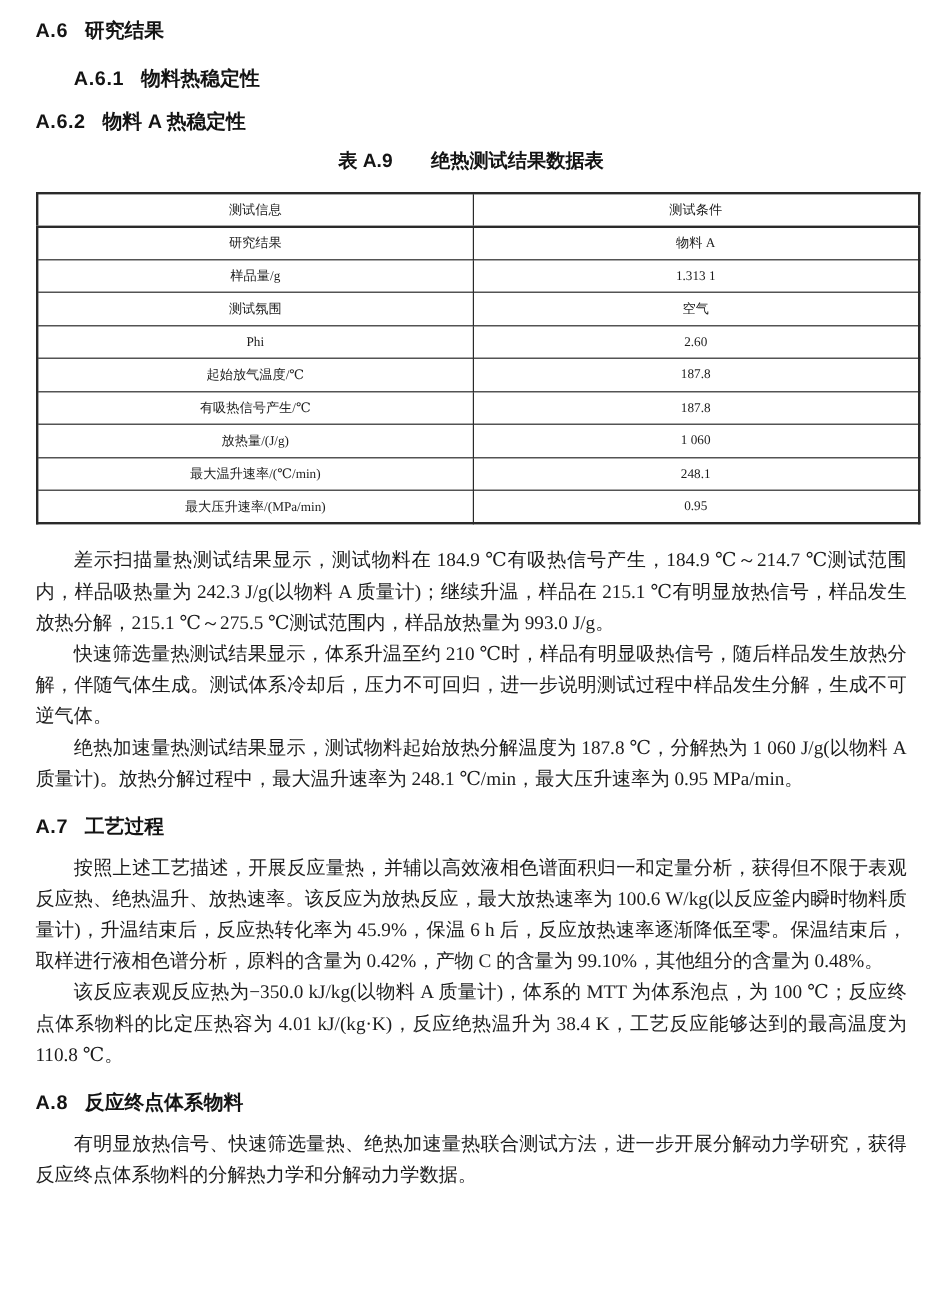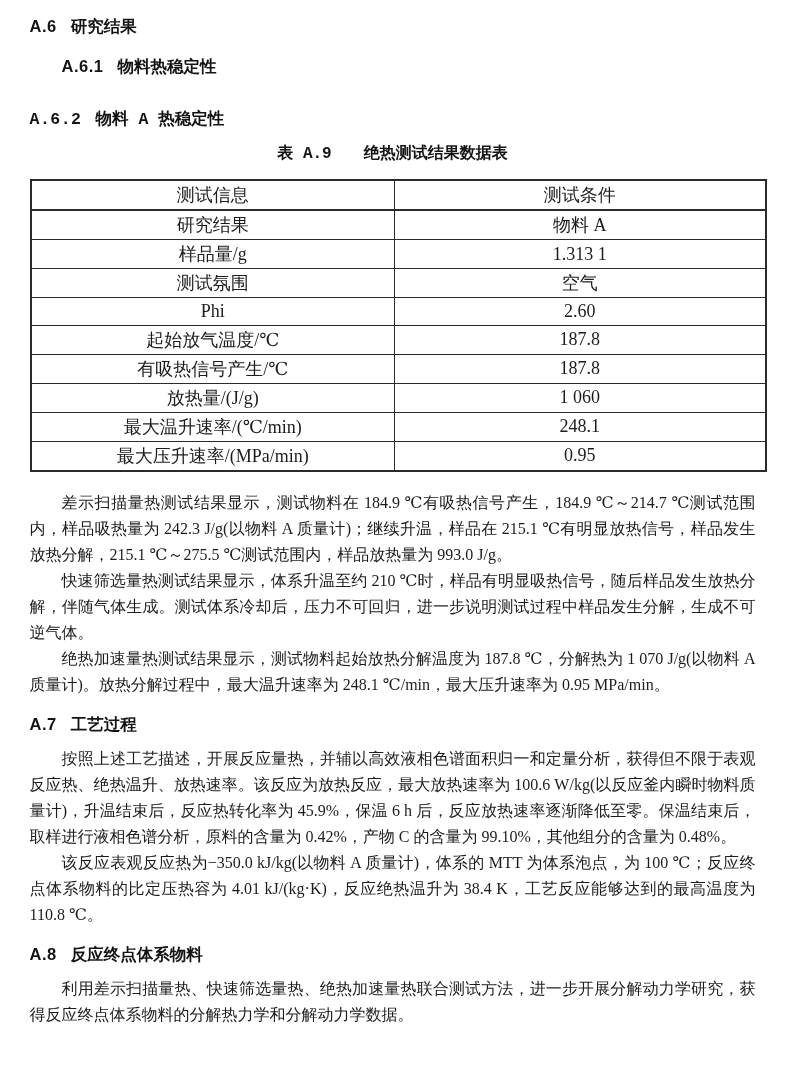--- a/index.html
+++ b/index.html
@@ -19,56 +19,56 @@
   .heading {
     font-family: "Liberation Sans", "DejaVu Sans", sans-serif;
     font-weight: bold;
     font-size: 16.5px;
     line-height: 20px;
     color: #141414;
   }
   .heading .num { margin-right: 14px; letter-spacing: 0.5px; }
   .h-a6   { margin-top: 0; }
   .h-a61  { margin-top: 20px; margin-left: 32px; }
-  .h-a62  { margin-top: 34px; font-family: Liberation Mono, monospace; }
+  .h-a62  { margin-top: 16px; }
   .h-a7   { margin-top: 16px; }
   .h-a8   { margin-top: 16px; }
   p.body {
     line-height: 26px;
     text-indent: 2em;
     text-align: justify;
     color: #1c1c1c;
   }
   .mt14 { margin-top: 14px; }
   .mt18 { margin-top: 18px; }
   .mt12 { margin-top: 12px; }
   .table-caption {
     margin-top: 12px;
     text-align: center;
     font-family: "Liberation Sans", "DejaVu Sans", sans-serif;
     font-weight: bold;
     font-size: 16px;
     line-height: 22px;
     color: #141414;
   }
-  .table-caption .cap-label { margin-right: 32px; font-family: Liberation Mono, monospace; }
+  .table-caption .cap-label { margin-right: 32px; }
   table.data-table {
     margin-top: 14px;
     width: 735px;
     border-collapse: collapse;
     border: 2px solid #2a2a2a;
     table-layout: fixed;
   }
   table.data-table th, table.data-table td {
     border: 1px solid #2a2a2a;
     height: 27.5px;
     text-align: center;
     vertical-align: middle;
     font-weight: normal;
-    font-size: 18px;
+    font-size: 11px;
     padding: 2px 8px;
     color: #1c1c1c;
   }
   table.data-table thead th { border-bottom: 2px solid #2a2a2a; }
   table.data-table col.c1 { width: 364px; }
   table.data-table col.c2 { width: 371px; }
 </style>
 </head>
 <body>
 
@@ -138,28 +138,28 @@
         </tr>
         <tr>
           <td>最大压升速率/(MPa/min)</td>
           <td>0.95</td>
         </tr>
       </tbody>
   </table>
 
   <p class="body mt18">差示扫描量热测试结果显示，测试物料在 184.9 ℃有吸热信号产生，184.9 ℃～214.7 ℃测试范围内，样品吸热量为 242.3 J/g(以物料 A 质量计)；继续升温，样品在 215.1 ℃有明显放热信号，样品发生放热分解，215.1 ℃～275.5 ℃测试范围内，样品放热量为 993.0 J/g。</p>
   <p class="body">快速筛选量热测试结果显示，体系升温至约 210 ℃时，样品有明显吸热信号，随后样品发生放热分解，伴随气体生成。测试体系冷却后，压力不可回归，进一步说明测试过程中样品发生分解，生成不可逆气体。</p>
-  <p class="body">绝热加速量热测试结果显示，测试物料起始放热分解温度为 187.8 ℃，分解热为 1 070 J/g(以物料 A 质量计)。放热分解过程中，最大温升速率为 248.1 ℃/min，最大压升速率为 0.95 MPa/min。</p>
+  <p class="body">绝热加速量热测试结果显示，测试物料起始放热分解温度为 187.8 ℃，分解热为 1 060 J/g(以物料 A 质量计)。放热分解过程中，最大温升速率为 248.1 ℃/min，最大压升速率为 0.95 MPa/min。</p>
 
   <div class="heading h-a7">
     <span class="num">A.7</span><span>工艺过程</span>
   </div>
 
   <p class="body mt12">按照上述工艺描述，开展反应量热，并辅以高效液相色谱面积归一和定量分析，获得但不限于表观反应热、绝热温升、放热速率。该反应为放热反应，最大放热速率为 100.6 W/kg(以反应釜内瞬时物料质量计)，升温结束后，反应热转化率为 45.9%，保温 6 h 后，反应放热速率逐渐降低至零。保温结束后，取样进行液相色谱分析，原料的含量为 0.42%，产物 C 的含量为 99.10%，其他组分的含量为 0.48%。</p>
   <p class="body">该反应表观反应热为−350.0 kJ/kg(以物料 A 质量计)，体系的 MTT 为体系泡点，为 100 ℃；反应终点体系物料的比定压热容为 4.01 kJ/(kg·K)，反应绝热温升为 38.4 K，工艺反应能够达到的最高温度为 110.8 ℃。</p>
 
   <div class="heading h-a8">
     <span class="num">A.8</span><span>反应终点体系物料</span>
   </div>
 
-  <p class="body mt12">利用差示扫描量热、快速筛选量热、绝热加速量热联合测试方法，进一步开展分解动力学研究，获得反应终点体系物料的分解热力学和分解动力学数据。</p>
+  <p class="body mt12">有明显放热信号、快速筛选量热、绝热加速量热联合测试方法，进一步开展分解动力学研究，获得反应终点体系物料的分解热力学和分解动力学数据。</p>
 
 </div>
 
 </body></html>

